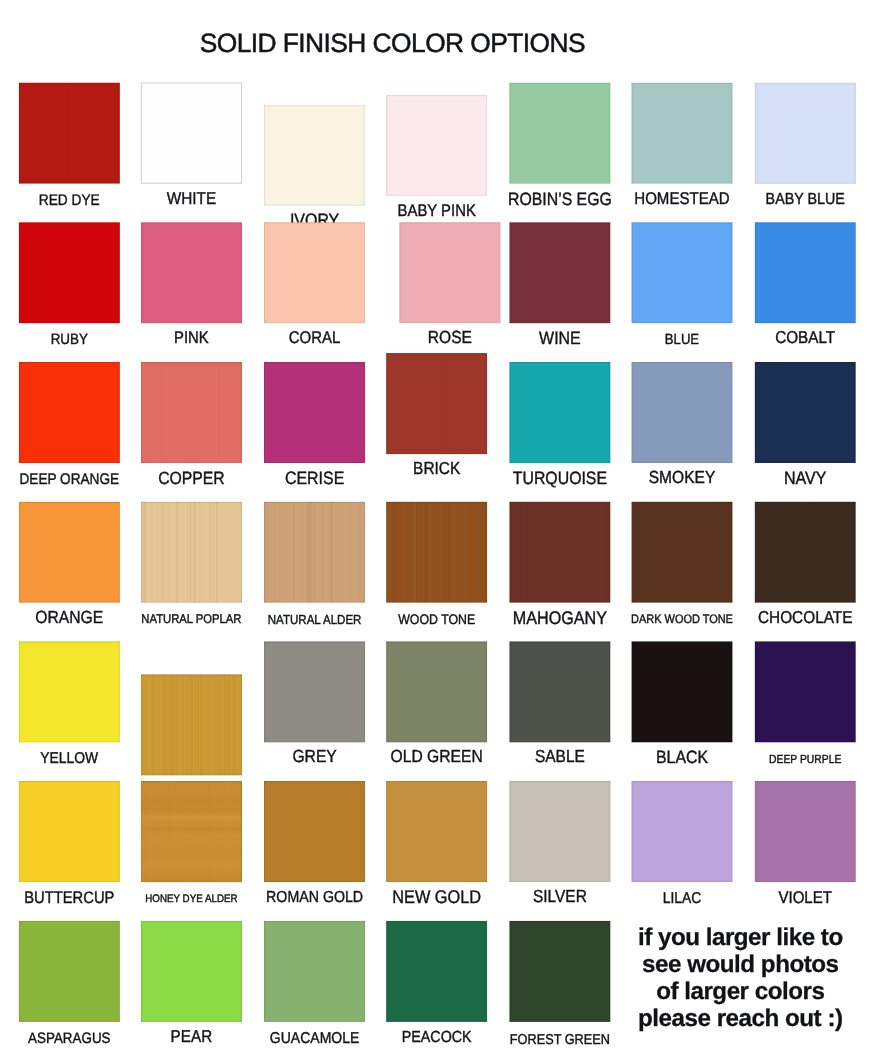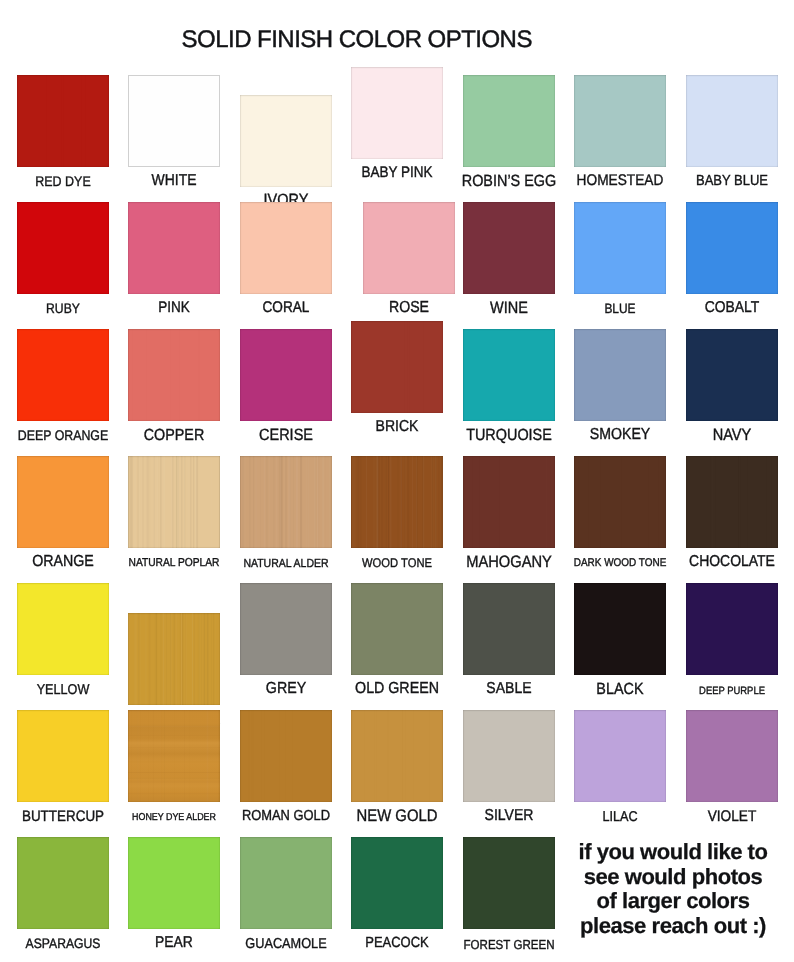--- a/index.html
+++ b/index.html
@@ -130,21 +130,21 @@
     </div>
     <div class="chip-label" style="font-size: 15.7px; top: 98.0068px;">WHITE</div>
   </div>
       <div class="swatch-cell" style="left: 239.5px; top: 75px; margin-top: 20px;">
     <div class="chip">
       <div class="chip-fill" style="background: rgb(251, 243, 226);"></div>
     <div class="chip-edge"></div>
         </div>
     <div class="chip-label" style="font-size: 16.3px; top: 97.4988px;">IVORY</div>
   </div>
-      <div class="swatch-cell" style="left: 351px; top: 67px;">
+      <div class="swatch-cell" style="left: 351px; top: 86px;">
     <div class="chip">
       <div class="chip-fill" style="background: rgb(252, 233, 236);"></div>
     <div class="chip-edge"></div>
         </div>
     <div class="chip-label" style="font-size: 15.2px; top: 98.4302px;">BABY PINK</div>
   </div>
       <div class="swatch-cell" style="left: 462.5px; top: 75px;">
     <div class="chip">
       <div class="chip-fill" style="background: rgb(150, 203, 161);"></div>
     <div class="chip-edge"></div>
@@ -905,19 +905,19 @@
       <div class="swatch-cell" style="left: 462.5px; top: 837.42px;">
     <div class="chip">
       <div class="chip-fill" style="background: rgb(48, 70, 44);"></div>
     <div class="chip-edge"></div>
         </div>
     <div class="chip-label" style="font-size: 13px; top: 100.293px;">FOREST GREEN</div>
   </div>
     </div>
 
   <div id="note" style="left: 559px; top: 840px; width: 228px;">
-    <div>if you would like to</div>
+    <div>if you larger like to</div>
     <div>see would photos</div>
     <div>of larger colors</div>
     <div>please reach out :)</div>
   </div>
 
 </div>
 
 </body></html>

